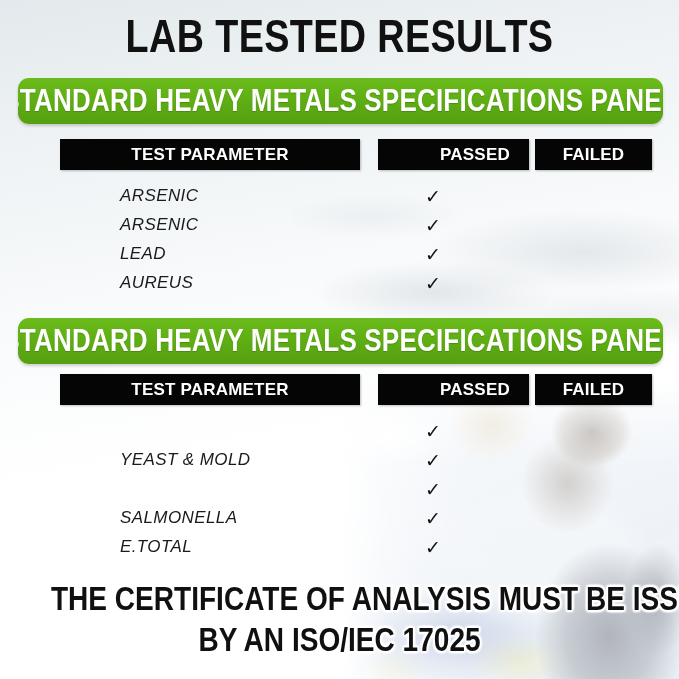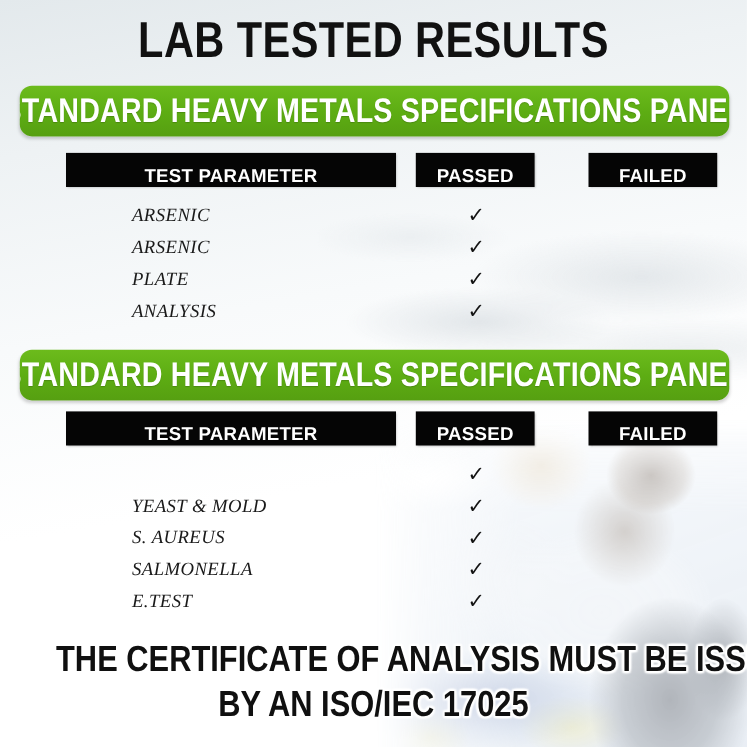--- a/index.html
+++ b/index.html
@@ -131,52 +131,52 @@
 
   #banner-1 { top: 78px; }
   #banner-2 { top: 318px; }
 
   
   .hdr-bar {
     position: absolute;
     height: 31px;
     background: #050505;
     display: flex;
-    align-items: flex-end;
+    align-items: center;
     justify-content: center;
     box-shadow: 1px 1px 2px rgba(0,0,0,.25);
   }
   .hdr-bar span {
     color: #ffffff;
     font-family: "Liberation Sans", sans-serif;
     font-weight: bold;
     font-size: 17px;
     letter-spacing: .2px;
     white-space: nowrap;
   }
 
   .col-param  { left: 60px;  width: 300px; }
-  .col-passed { left: 378px; width: 108px; }
+  .col-passed { left: 378px; width: 108px; padding-left: 43px; }
   .col-failed { left: 503px; width: 117px; margin-left: 32px; }
 
   
   .rows {
     position: absolute;
     left: 0;
     width: 679px;
   }
   .row {
     position: relative;
     height: 29px;
   }
   .row-label {
     position: absolute;
     left: 120px;
     top: 0;
-    font-family: Liberation Serif, serif;
+    font-family: Liberation Sans, sans-serif;
     font-style: italic;
     font-size: 17px;
     color: #1a1a1a;
     letter-spacing: .4px;
     white-space: nowrap;
     line-height: 26px;
   }
   .row-check {
     position: absolute;
     left: 420px;
@@ -246,25 +246,25 @@
     <div class="rows" id="rows-1">
       <div class="row">
         <span class="row-label">ARSENIC</span>
         <span class="row-check">✓</span>
       </div>
       <div class="row">
         <span class="row-label">ARSENIC</span>
         <span class="row-check">✓</span>
       </div>
       <div class="row">
-        <span class="row-label">PLATE</span>
-        <span class="row-check">✓</span>
-      </div>
-      <div class="row">
-        <span class="row-label">ANALYSIS</span>
+        <span class="row-label">LEAD</span>
+        <span class="row-check">✓</span>
+      </div>
+      <div class="row">
+        <span class="row-label">AUREUS</span>
         <span class="row-check">✓</span>
       </div>
     </div>
 
     <div class="banner" id="banner-2">
       <span class="banner-text">STANDARD HEAVY METALS SPECIFICATIONS PANEL</span>
     </div>
 
     <div class="hdr-bar col-param" style="top:374px;">
       <span>TEST PARAMETER</span>
@@ -278,29 +278,28 @@
 
     <div class="rows" id="rows-2">
       <div class="row">
         <span class="row-check">✓</span>
       </div>
       <div class="row">
         <span class="row-label">YEAST &amp; MOLD</span>
         <span class="row-check">✓</span>
       </div>
       <div class="row">
-        <span class="row-label">S. AUREUS</span>
         <span class="row-check">✓</span>
       </div>
       <div class="row">
         <span class="row-label">SALMONELLA</span>
         <span class="row-check">✓</span>
       </div>
       <div class="row">
-        <span class="row-label">E.TEST</span>
+        <span class="row-label">E.TOTAL</span>
         <span class="row-check">✓</span>
       </div>
     </div>
 
     <div class="footer">
       <span class="footer-line">THE CERTIFICATE OF ANALYSIS MUST BE ISSUED</span>
       <span class="footer-line">BY AN ISO/IEC 17025</span>
     </div>
 
   </div>

